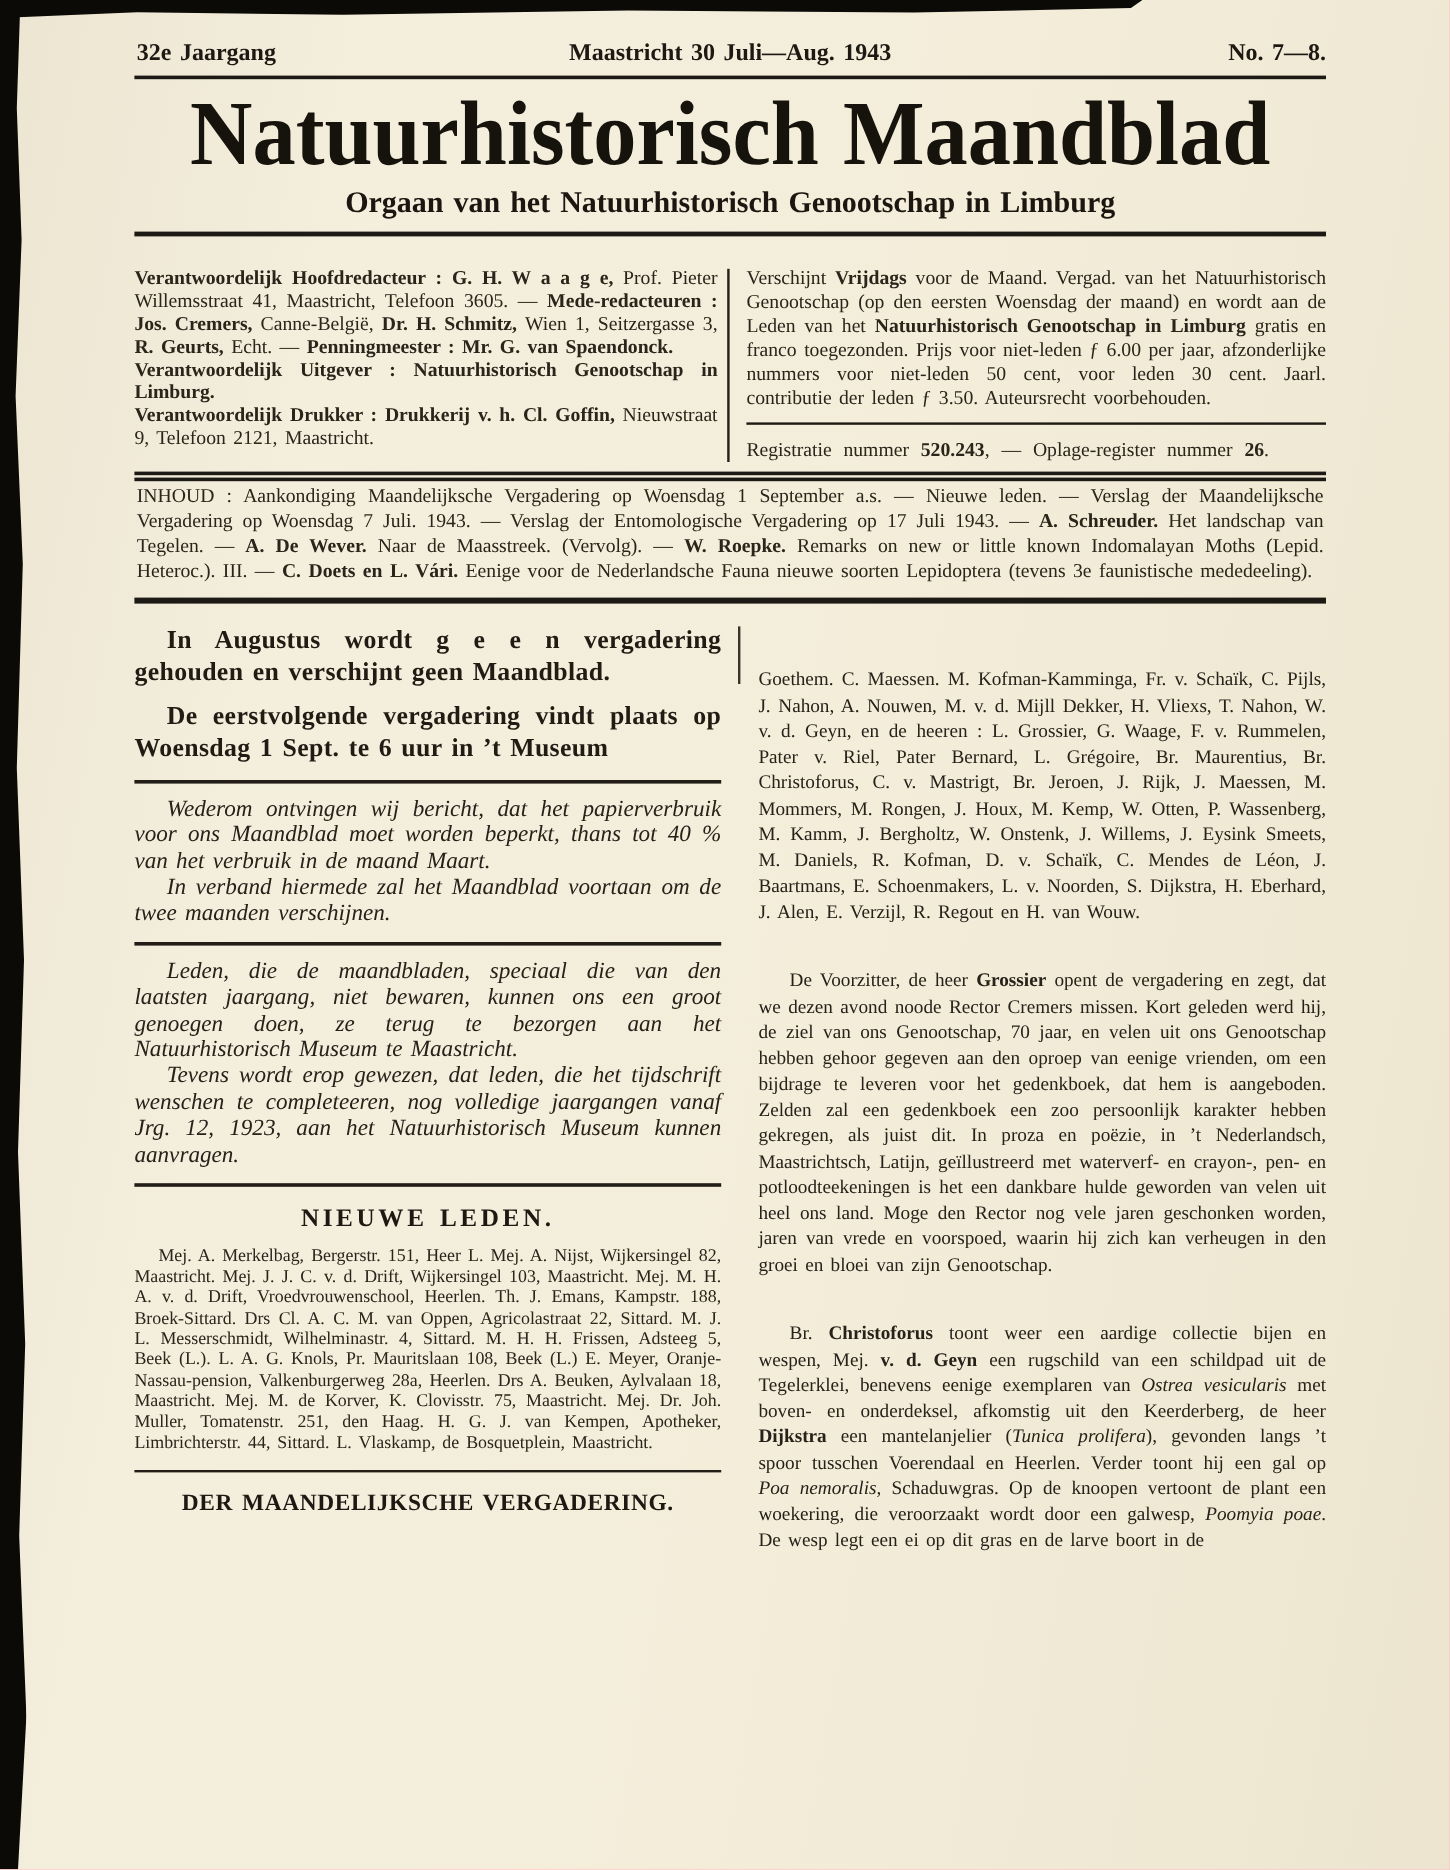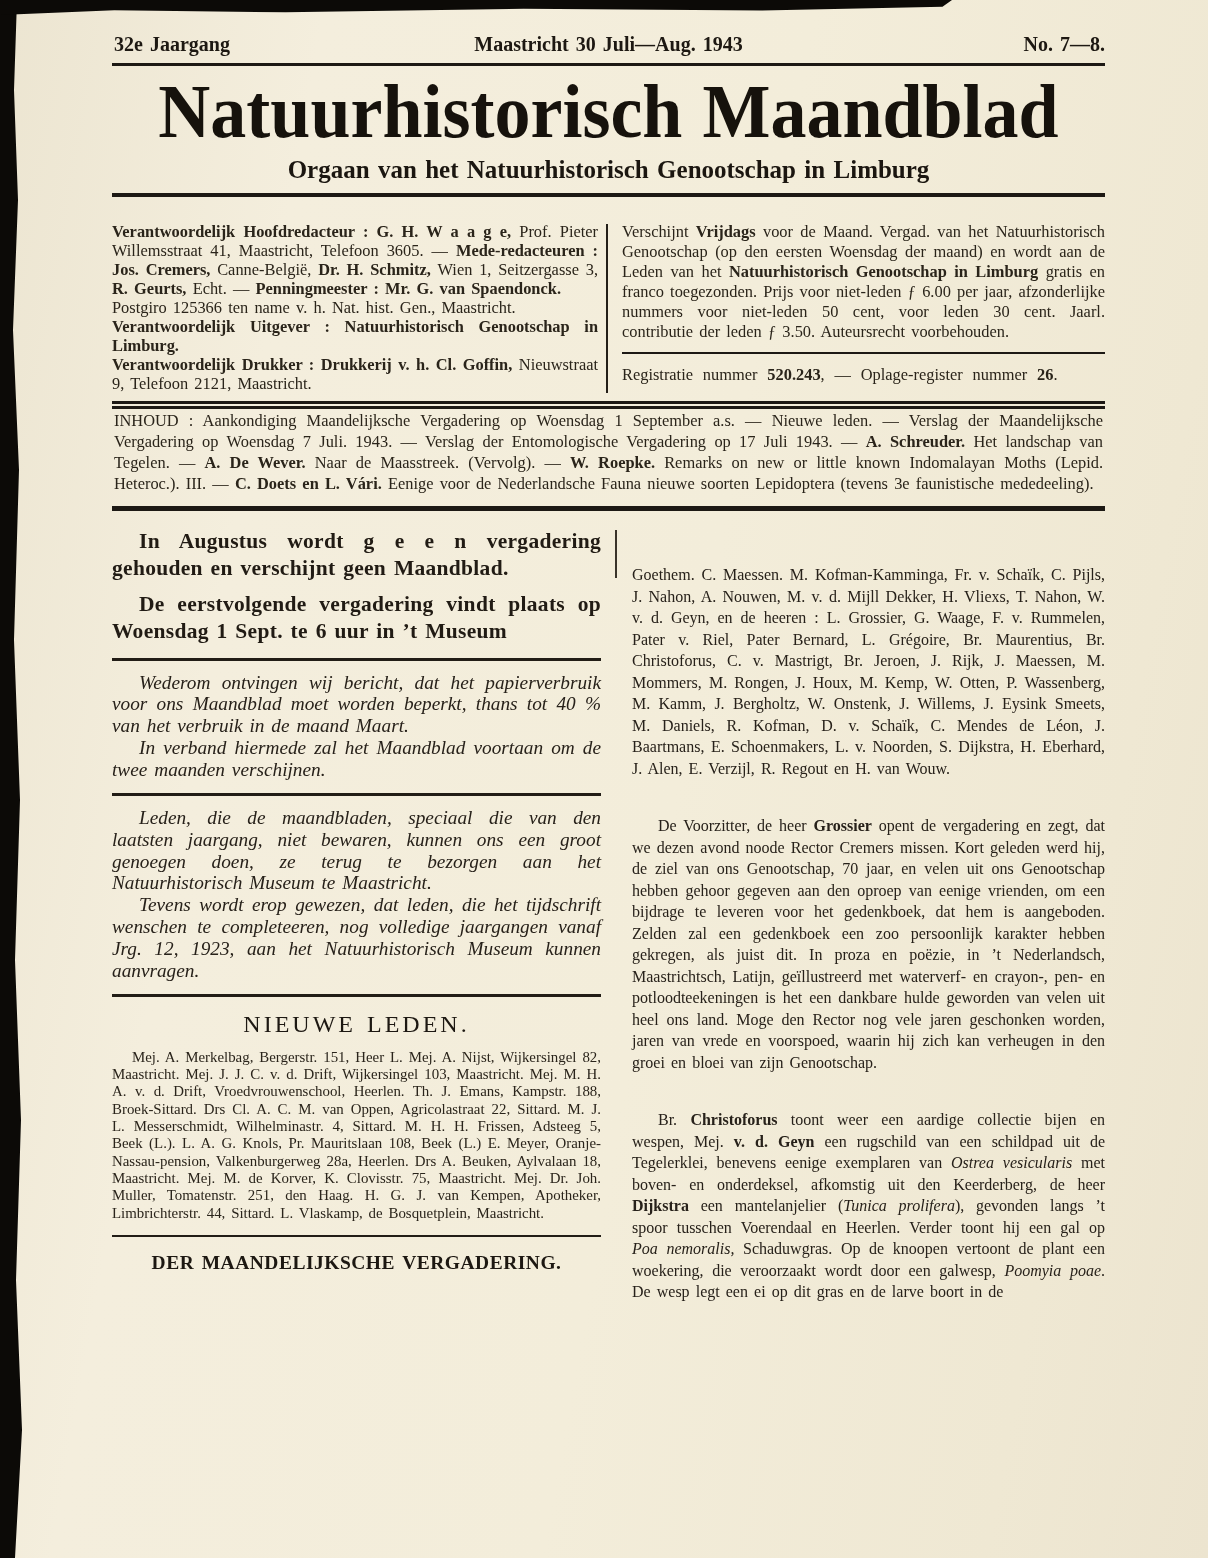--- a/index.html
+++ b/index.html
@@ -73,21 +73,21 @@
   .i { font-style:italic; }
 
   
   .announce p { font-size:21.5px; line-height:27px; font-weight:bold; text-align:justify; text-indent:27px; color:#211b14; letter-spacing:0.3px; }
   .announce p + p { margin-top:9px; }
 
   .sect-rule { height:2.5px; background:#221d16; margin:13px 0 11px; }
 
   .notice p { font-size:19.3px; line-height:21.8px; font-style:italic; text-align:justify; text-indent:27px; color:#27211a; }
 
-  h3.leden-head { text-align:center; font-size:24px; letter-spacing:3px; font-weight:normal; color:#1d1812; margin:14px 0 11px; }
+  h3.leden-head { text-align:center; font-size:21px; letter-spacing:3px; font-weight:bold; color:#1d1812; margin:14px 0 11px; }
   .members { font-size:14.9px; line-height:17.3px; text-align:justify; text-indent:20px; color:#2a241b; }
 
   .verslag-head { text-align:center; font-weight:bold; color:#1d1812; margin-top:13px; }
   .verslag-head .l1 { font-size:21px; line-height:26px; }
   .verslag-head .l2 { font-size:19.5px; line-height:25px; letter-spacing:0.5px; }
   .verslag-head .l3 { font-size:19.5px; line-height:25px; letter-spacing:0.5px; }
 
   .aanwezig { margin-top:9px; font-size:19px; line-height:22px; text-align:justify; text-indent:27px; color:#27211a; }
 
   
@@ -113,21 +113,20 @@
     <div class="rule rule-under-issue"></div>
 
     <h1 class="title">Natuurhistorisch Maandblad</h1>
     <h2 class="subtitle">Orgaan van het Natuurhistorisch Genootschap in Limburg</h2>
 
     <div class="rule rule-heavy"></div>
 
     <div class="colophon">
       <div class="c-left">
         <p><span class="b">Verantwoordelijk Hoofdredacteur : </span><span class="b">G. H. W a a g e, </span><span>Prof. Pieter Willemsstraat 41, Maastricht, Telefoon 3605. — </span><span class="b">Mede-redacteuren : Jos. Cremers, </span><span>Canne-België, </span><span class="b">Dr. H. Schmitz, </span><span>Wien 1, Seitzergasse 3, </span><span class="b">R. Geurts, </span><span>Echt. — </span><span class="b">Penningmeester : Mr. G. van Spaendonck.</span></p>
-        <p>Postgiro 125366 ten name v. h. Nat. hist. Gen., Maastricht.</p>
         <p><span class="b">Verantwoordelijk Uitgever : Natuurhistorisch Genootschap in Limburg.</span></p>
         <p><span class="b">Verantwoordelijk Drukker : Drukkerij v. h. Cl. Goffin, </span><span>Nieuwstraat 9, Telefoon 2121, Maastricht.</span></p>
       </div>
       <div class="c-div"></div>
       <div class="c-right">
         <p><span>Verschijnt </span><span class="b">Vrijdags</span><span> voor de Maand. Vergad. van het Natuurhistorisch Genootschap (op den eersten Woensdag der maand) en wordt aan de Leden van het </span><span class="b">Natuurhistorisch Genootschap in Limburg</span><span> gratis en franco toegezonden. Prijs voor niet-leden ƒ 6.00 per jaar, afzonderlijke nummers voor niet-leden 50 cent, voor leden 30 cent. Jaarl. contributie der leden ƒ 3.50. Auteursrecht voorbehouden.</span></p>
         <div class="rule rule-thin"></div>
         <p class="registration"><span>Registratie nummer </span><span class="b">520.243</span><span>, — Oplage-register nummer </span><span class="b">26</span><span>.</span></p>
       </div>
     </div>

